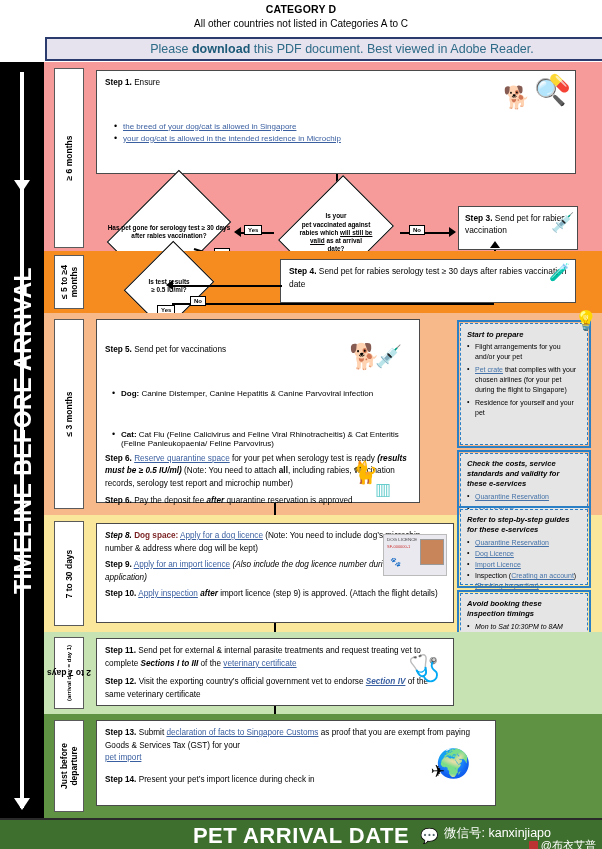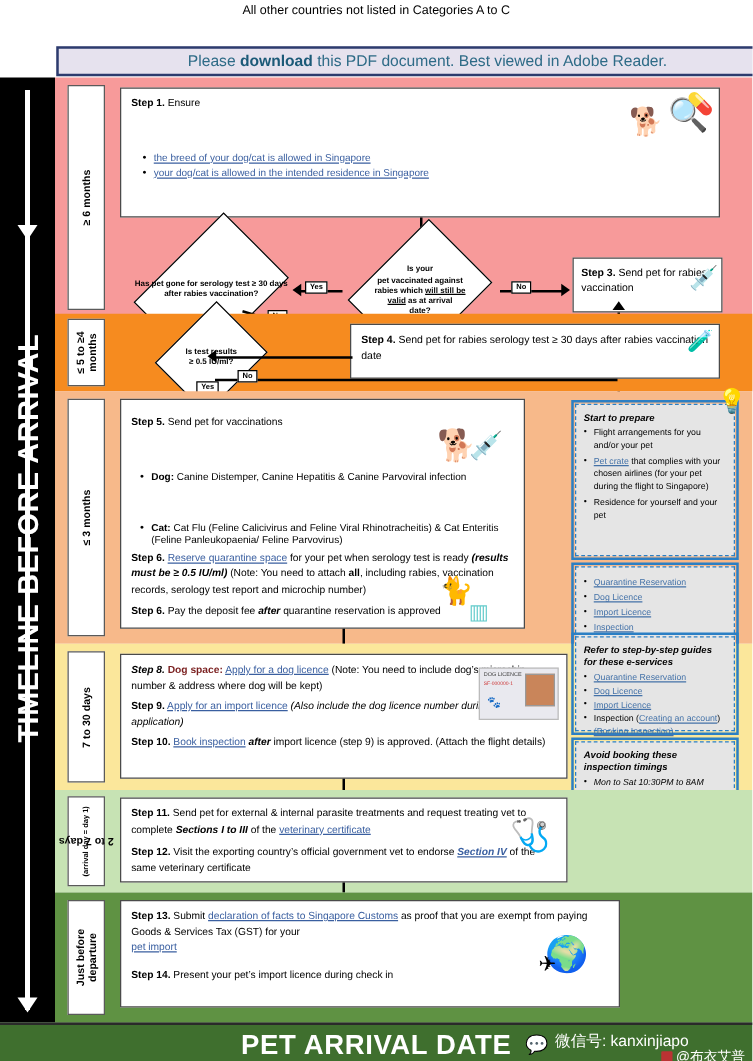--- a/index.html
+++ b/index.html
@@ -84,20 +84,21 @@
 
   
   .emo{ position:absolute; }
 </style>
 </head>
 <body>
 
 <div id="page">
 
   <div class="hdr">
+    <div class="hdr-title">CATEGORY D</div>
     <div class="hdr-sub">All other countries not listed in Categories A to C</div>
   </div>
   <div class="banner">
     <span><span>Please </span><b>download</b><span> this PDF document. Best viewed in Adobe Reader.</span></span>
   </div>
 
   <div class="tl">
     <div class="tl-arrow"></div>
     <div class="tl-head"></div>
     <div class="tl-foot"></div>
@@ -106,21 +107,21 @@
 
   <div class="band" style="top:62px;height:251px;background:#f79a9a;">
     <div class="period" style="top:6px;height:180px;bottom:auto;">
       <span>≥ 6 months</span>
     </div>
 
     <div class="card" style="left:52px;top:8px;width:480px;height:104px;padding:6px 8px;">
       <p><b class="stp">Step 1.</b><span> Ensure</span></p>
       <ul class="b" style="margin:3px 0 4px 8px;">
         <li><span class="lnk">the breed of your dog/cat is allowed in Singapore</span></li>
-        <li style="margin-top:3px;"><span class="lnk">your dog/cat is allowed in the intended residence in Singapore</span></li>
+        <li style="margin-top:3px;"><span class="lnk">your dog/cat is allowed in the intended residence in Microchip</span></li>
       </ul>
       <div class="emo" style="right:8px;top:6px;font-size:26px;">🔍</div>
       <div class="emo" style="right:44px;top:14px;font-size:22px;">🐕</div>
       <div class="emo" style="right:4px;top:2px;font-size:17px;">💊</div>
     </div>
 
     <div class="ar" style="left:292px;top:112px;width:2px;height:20px;"></div>
     <div class="ah" style="left:287px;top:131px;border-left:5px solid transparent;border-right:5px solid transparent;border-top:7px solid #000;"></div>
 
     <div class="dia" style="left:228px;top:135px;width:128px;height:72px;">
@@ -192,21 +193,21 @@
 
     <div class="ar" style="left:124px;top:54px;width:2px;height:12px;"></div>
     <div class="yn" style="left:113px;top:54px;">Yes</div>
   </div>
 
   <div class="band" style="top:313px;height:202px;background:#f7b98a;">
     <div class="period" style="top:6px;bottom:6px;">
       <span>≤ 3 months</span>
     </div>
 
-    <div class="card" style="left:52px;top:6px;width:324px;height:184px;padding:12px 8px;">
+    <div class="card" style="left:52px;top:6px;width:324px;height:184px;padding:24px 8px;">
       <p><b class="stp">Step 5.</b><span> Send pet for vaccinations</span></p>
       <ul class="b" style="margin:4px 0 0 6px;">
         <li style="margin-bottom:3px;"><b>Dog:</b><span> Canine Distemper, Canine Hepatitis &amp; Canine Parvoviral infection</span></li>
         <li><b>Cat:</b><span> Cat Flu (Feline Calicivirus and Feline Viral Rhinotracheitis) &amp; Cat Enteritis (Feline Panleukopaenia/ Feline Parvovirus)</span></li>
       </ul>
       <p style="margin-top:5px;"><b class="stp">Step 6.</b> <span class="lnk">Reserve quarantine space</span><span> for your pet when serology test is ready </span><i><b>(results must be ≥ 0.5 IU/ml)</b></i><span> (Note: You need to attach </span><b>all</b><span>, including rabies, vaccination records, serology test report and microchip number)</span></p>
       <p style="margin-top:5px;"><b class="stp">Step 6.</b><span> Pay the deposit fee </span><i><b>after</b></i><span> quarantine reservation is approved</span></p>
       <div class="emo" style="right:38px;top:22px;font-size:25px;">🐕</div>
       <div class="emo" style="right:16px;top:24px;font-size:22px;">💉</div>
       <div class="emo" style="right:40px;bottom:16px;font-size:22px;">🐈</div>
@@ -219,38 +220,39 @@
       <h4>Start to prepare</h4>
       <ul>
         <li>Flight arrangements for you and/or your pet</li>
         <li style="margin-top:3px;"><span class="lnk2">Pet crate</span> that complies with your chosen airlines (for your pet during the flight to Singapore)</li>
         <li style="margin-top:3px;">Residence for yourself and your pet</li>
       </ul>
     </div>
     <div class="emo" style="left:530px;top:-4px;font-size:19px;">💡</div>
 
     <div class="note" style="left:416px;top:140px;width:128px;height:84px;padding:5px 6px;">
+      <h4>Check the costs, service standards and validity for these e-services</h4>
       <ul style="margin-top:3px;">
         <li style="margin-top:2px;"><span class="lnk2">Quarantine Reservation</span></li>
         <li style="margin-top:2px;"><span class="lnk2">Dog Licence</span></li>
         <li style="margin-top:2px;"><span class="lnk2">Import Licence</span></li>
         <li style="margin-top:2px;"><span class="lnk2">Inspection</span></li>
       </ul>
     </div>
   </div>
 
   <div class="band" style="top:515px;height:117px;background:#fbe79b;">
     <div class="period" style="top:6px;bottom:6px;">
       <span>7 to 30 days</span>
     </div>
 
     <div class="card" style="left:52px;top:8px;width:358px;height:100px;padding:6px 8px;">
       <p><i><b class="stp">Step 8.</b></i><b style="color:#7a1f1f;"> Dog space:</b> <span class="lnk">Apply for a dog licence</span><span> (Note: You need to include dog’s microchip number &amp; address where dog will be kept)</span></p>
       <p style="margin-top:4px;"><b class="stp">Step 9.</b> <span class="lnk">Apply for an import licence</span><i> (Also  include the dog licence number during this application)</i></p>
-      <p style="margin-top:4px;"><b class="stp">Step 10.</b> <span class="lnk">Book inspection</span><i><b> after</b></i><span> import licence (step 9) is approved. (Attach the flight details)</span></p>
+      <p style="margin-top:4px;"><b class="stp">Step 10.</b> <span class="lnk">Apply inspection</span><i><b> after</b></i><span> import licence (step 9) is approved. (Attach the flight details)</span></p>
       <div style="position:absolute;right:6px;top:10px;width:64px;height:42px;background:#e9e9ef;border:1px solid #bbb;">
         <div style="position:absolute;left:3px;top:2px;font-size:4.4px;color:#444;">DOG LICENCE</div>
         <div style="position:absolute;left:3px;top:9px;font-size:4px;color:#c33;">SF-000000-1</div>
         <div style="position:absolute;left:6px;top:22px;font-size:9px;">🐾</div>
         <div style="position:absolute;right:2px;top:4px;width:24px;height:26px;background:#c9855a;border:1px solid #999;"></div>
       </div>
     </div>
     <div class="ar" style="left:230px;top:108px;width:2px;height:10px;"></div>
 
     <div class="note" style="left:416px;top:-6px;width:128px;height:76px;padding:5px 6px;">

